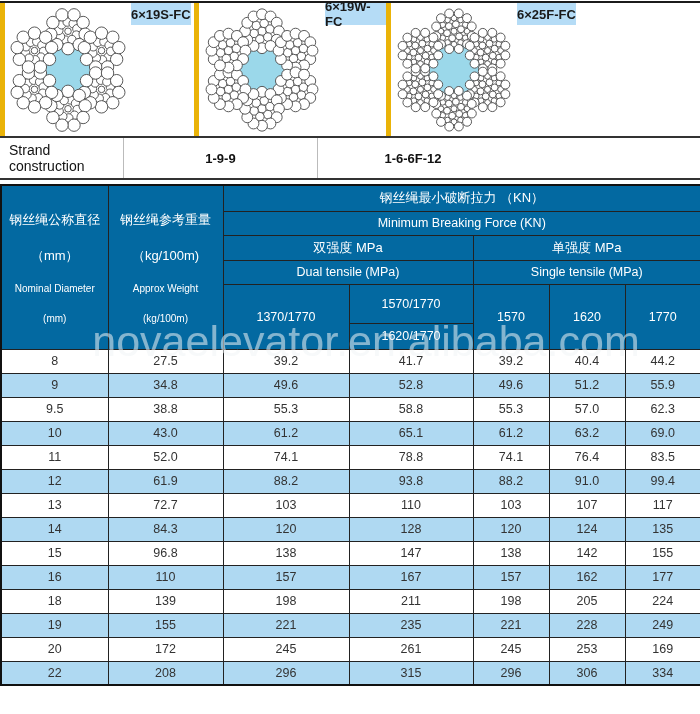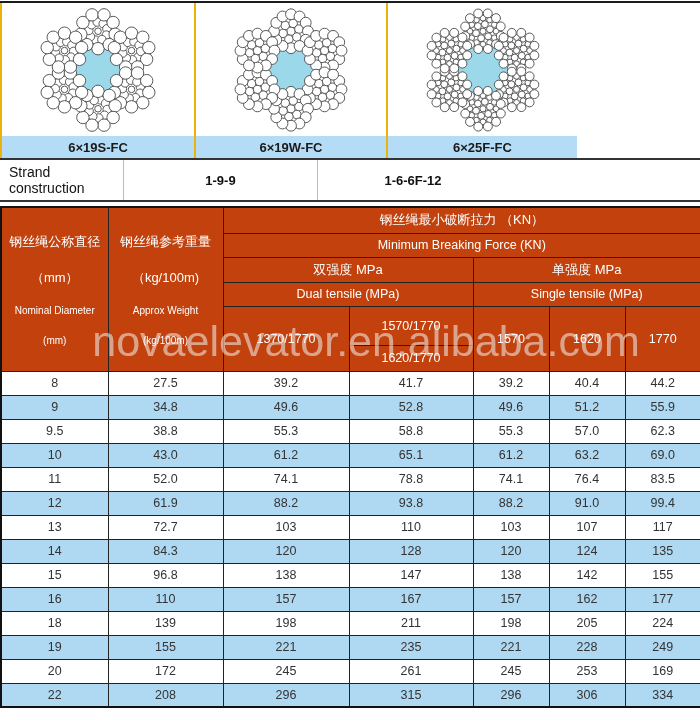--- a/index.html
+++ b/index.html
@@ -8,40 +8,40 @@
     position:relative; width:700px; height:714px; background:#fff;
     font-family:"Liberation Sans","DejaVu Sans",sans-serif; overflow:hidden;
   }
   
   .top-rule { height:3px; border-bottom:2px solid #1b1b1b; }
   .top-grid { display:flex; width:700px; }
   .label-col {
     width:123px; display:flex; align-items:center; padding-left:9px;
     font-size:14px; color:#111;
   }
-  .rope-col { display:flex; flex-direction:column; border-left:2px solid #eab308; }
+  .rope-col { display:flex; flex-direction:row; border-left:5px solid #eab308; }
   .rope-col.c1 { width:194px; } .rope-col.c2 { width:192px; } .rope-col.c3 { width:191px; }
   .rope-diagram-cell { height:133px; display:flex; align-items:center; justify-content:center; }
   .rope-band {
     height:22px; background:#B5DCF6; display:flex; align-items:center; justify-content:center;
     font-size:13px; font-weight:700; color:#1a1a1a;
   }
   .strand-grid { display:flex; width:700px; height:44px; border-top:2px solid #333; border-bottom:2px solid #333; }
   .strand-val {
     display:flex; align-items:center; justify-content:center; font-size:13px; font-weight:600; color:#111;
     border-left:1px solid #bbb;
   }
   .strand-val.c1 { width:194px; } .strand-val.c2 { width:192px; } .strand-val.c3 { width:191px; }
   
   table.spec-table {
     width:700px; table-layout:fixed; border-collapse:collapse; margin-top:4px;
     border:2px solid #111;
   }
   table.spec-table td { border:1px solid #222; text-align:center; vertical-align:middle; overflow:hidden; }
-  thead td { background:#c2410c; color:#fff; font-weight:400; }
+  thead td { background:#0369a1; color:#fff; font-weight:400; }
   .vhead { height:164px; }
   .vhead .zh { font-size:13px; }
   .vhead .en { font-size:10px; }
   .vhead-inner { display:flex; flex-direction:column; justify-content:space-evenly; height:150px; }
   .hA { height:26px; font-size:13px; }
   .hB { height:24px; font-size:12.5px; }
   .hC { height:25px; font-size:13px; }
   .hD { height:24px; font-size:12.5px; }
   .hE { height:52px; font-size:12.5px; }
   .hE2 { height:26px; font-size:12.5px; }

